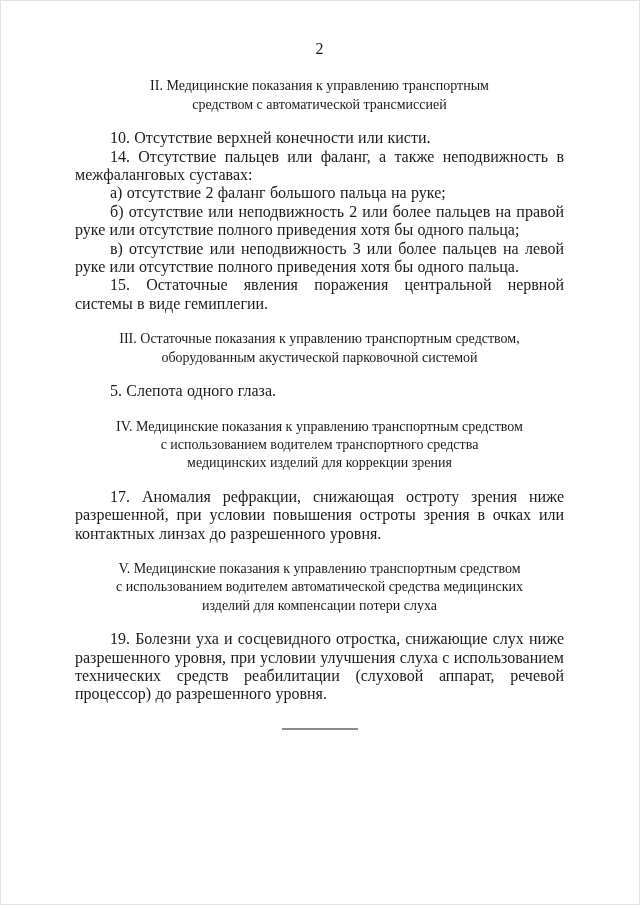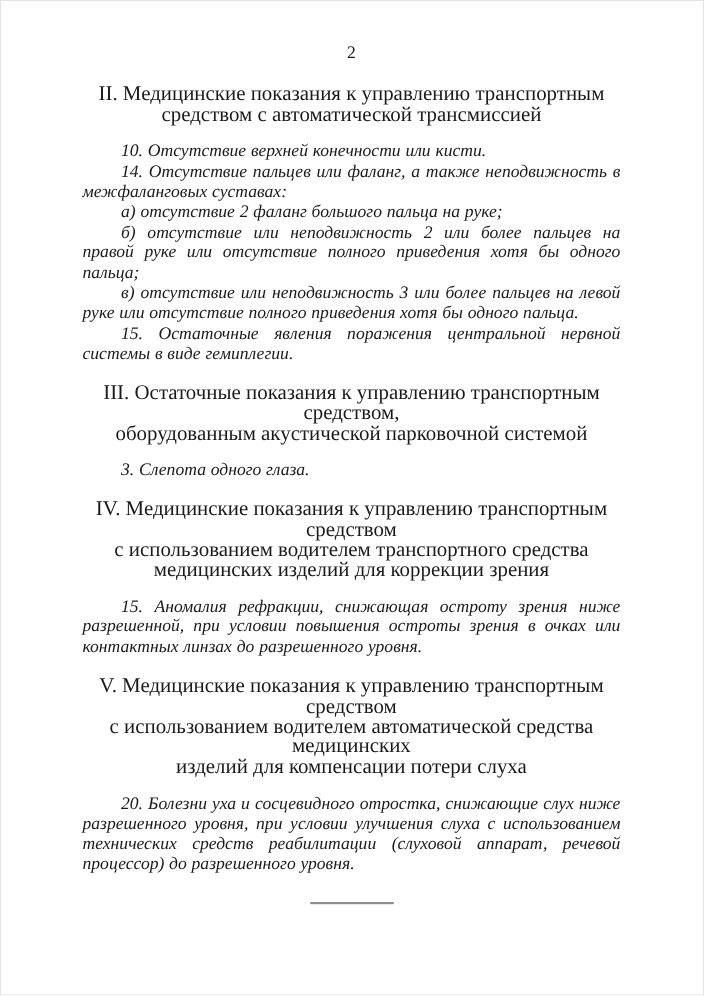--- a/index.html
+++ b/index.html
@@ -18,30 +18,29 @@
   }
   .content { padding: 0 75px 0 74px; }
   .page-number {
     text-align: center;
     padding-top: 39px;
   }
   .heading {
     text-align: center;
     white-space: pre-line;
     font-weight: normal;
-    font-size: 19px;
+    font-size: 14px;
     margin: 17px 0 15px 0;
   }
   .heading.first { margin-top: 19px; }
   p.para {
     margin: 0;
     text-align: justify;
     text-indent: 35px;
     word-spacing: 0.02em;
-    font-style: italic;
   }
   .end-rule {
     width: 76px;
     height: 2px;
     background: #8d8d8d;
     margin: 24px auto 0 auto;
   }
 </style>
 </head>
 <body>
@@ -55,28 +54,28 @@
 средством с автоматической трансмиссией</div>
     <p class="para">10. Отсутствие верхней конечности или кисти.</p>
     <p class="para">14. Отсутствие пальцев или фаланг, а также неподвижность в межфаланговых суставах:</p>
     <p class="para">а) отсутствие 2 фаланг большого пальца на руке;</p>
     <p class="para">б) отсутствие или неподвижность 2 или более пальцев на правой руке или отсутствие полного приведения хотя бы одного пальца;</p>
     <p class="para">в) отсутствие или неподвижность 3 или более пальцев на левой руке или отсутствие полного приведения хотя бы одного пальца.</p>
     <p class="para">15. Остаточные явления поражения центральной нервной системы в виде гемиплегии.</p>
 
     <div class="heading">III. Остаточные показания к управлению транспортным средством,
 оборудованным акустической парковочной системой</div>
-    <p class="para">3. Слепота одного глаза.</p>
+    <p class="para">5. Слепота одного глаза.</p>
 
     <div class="heading">IV. Медицинские показания к управлению транспортным средством
 с использованием водителем транспортного средства
 медицинских изделий для коррекции зрения</div>
-    <p class="para">15. Аномалия рефракции, снижающая остроту зрения ниже разрешенной, при условии повышения остроты зрения в очках или контактных линзах до разрешенного уровня.</p>
+    <p class="para">17. Аномалия рефракции, снижающая остроту зрения ниже разрешенной, при условии повышения остроты зрения в очках или контактных линзах до разрешенного уровня.</p>
 
     <div class="heading">V. Медицинские показания к управлению транспортным средством
 с использованием водителем автоматической средства медицинских
 изделий для компенсации потери слуха</div>
-    <p class="para">20. Болезни уха и сосцевидного отростка, снижающие слух ниже разрешенного уровня, при условии улучшения слуха с использованием технических средств реабилитации (слуховой аппарат, речевой процессор) до разрешенного уровня.</p>
+    <p class="para">19. Болезни уха и сосцевидного отростка, снижающие слух ниже разрешенного уровня, при условии улучшения слуха с использованием технических средств реабилитации (слуховой аппарат, речевой процессор) до разрешенного уровня.</p>
 
     <div class="end-rule"></div>
 
   </div>
 </div>
 
 </body></html>

